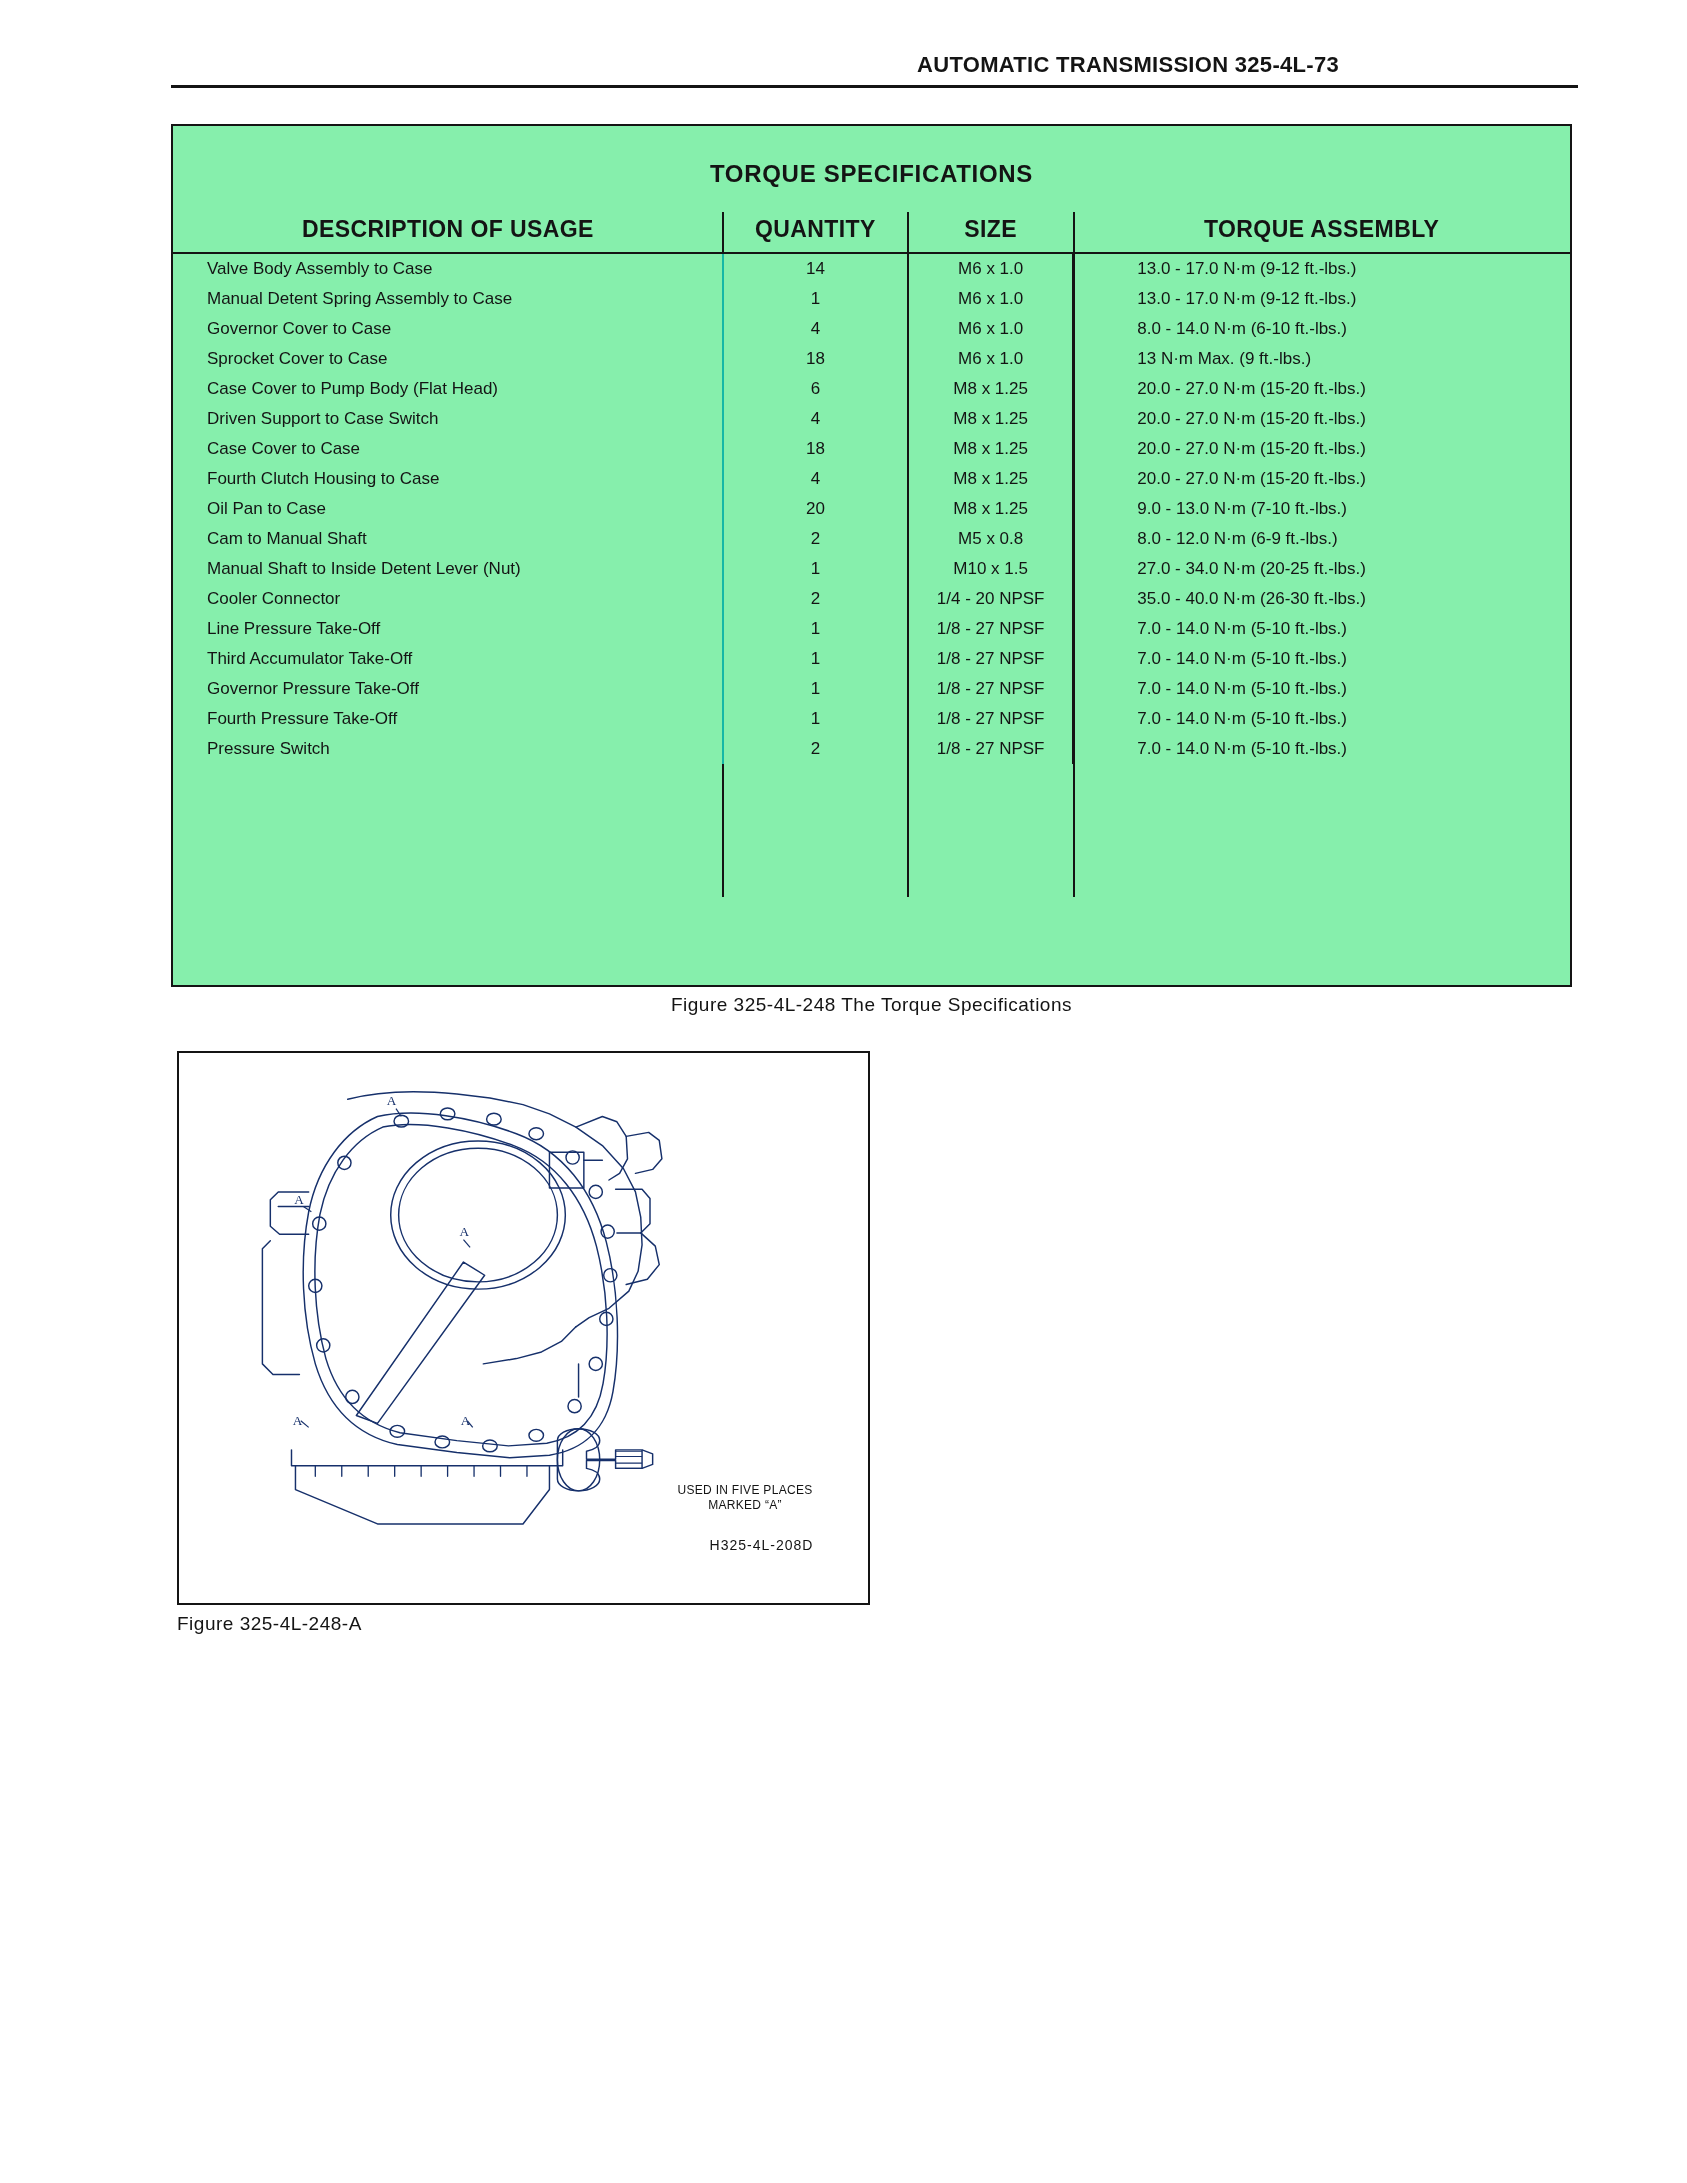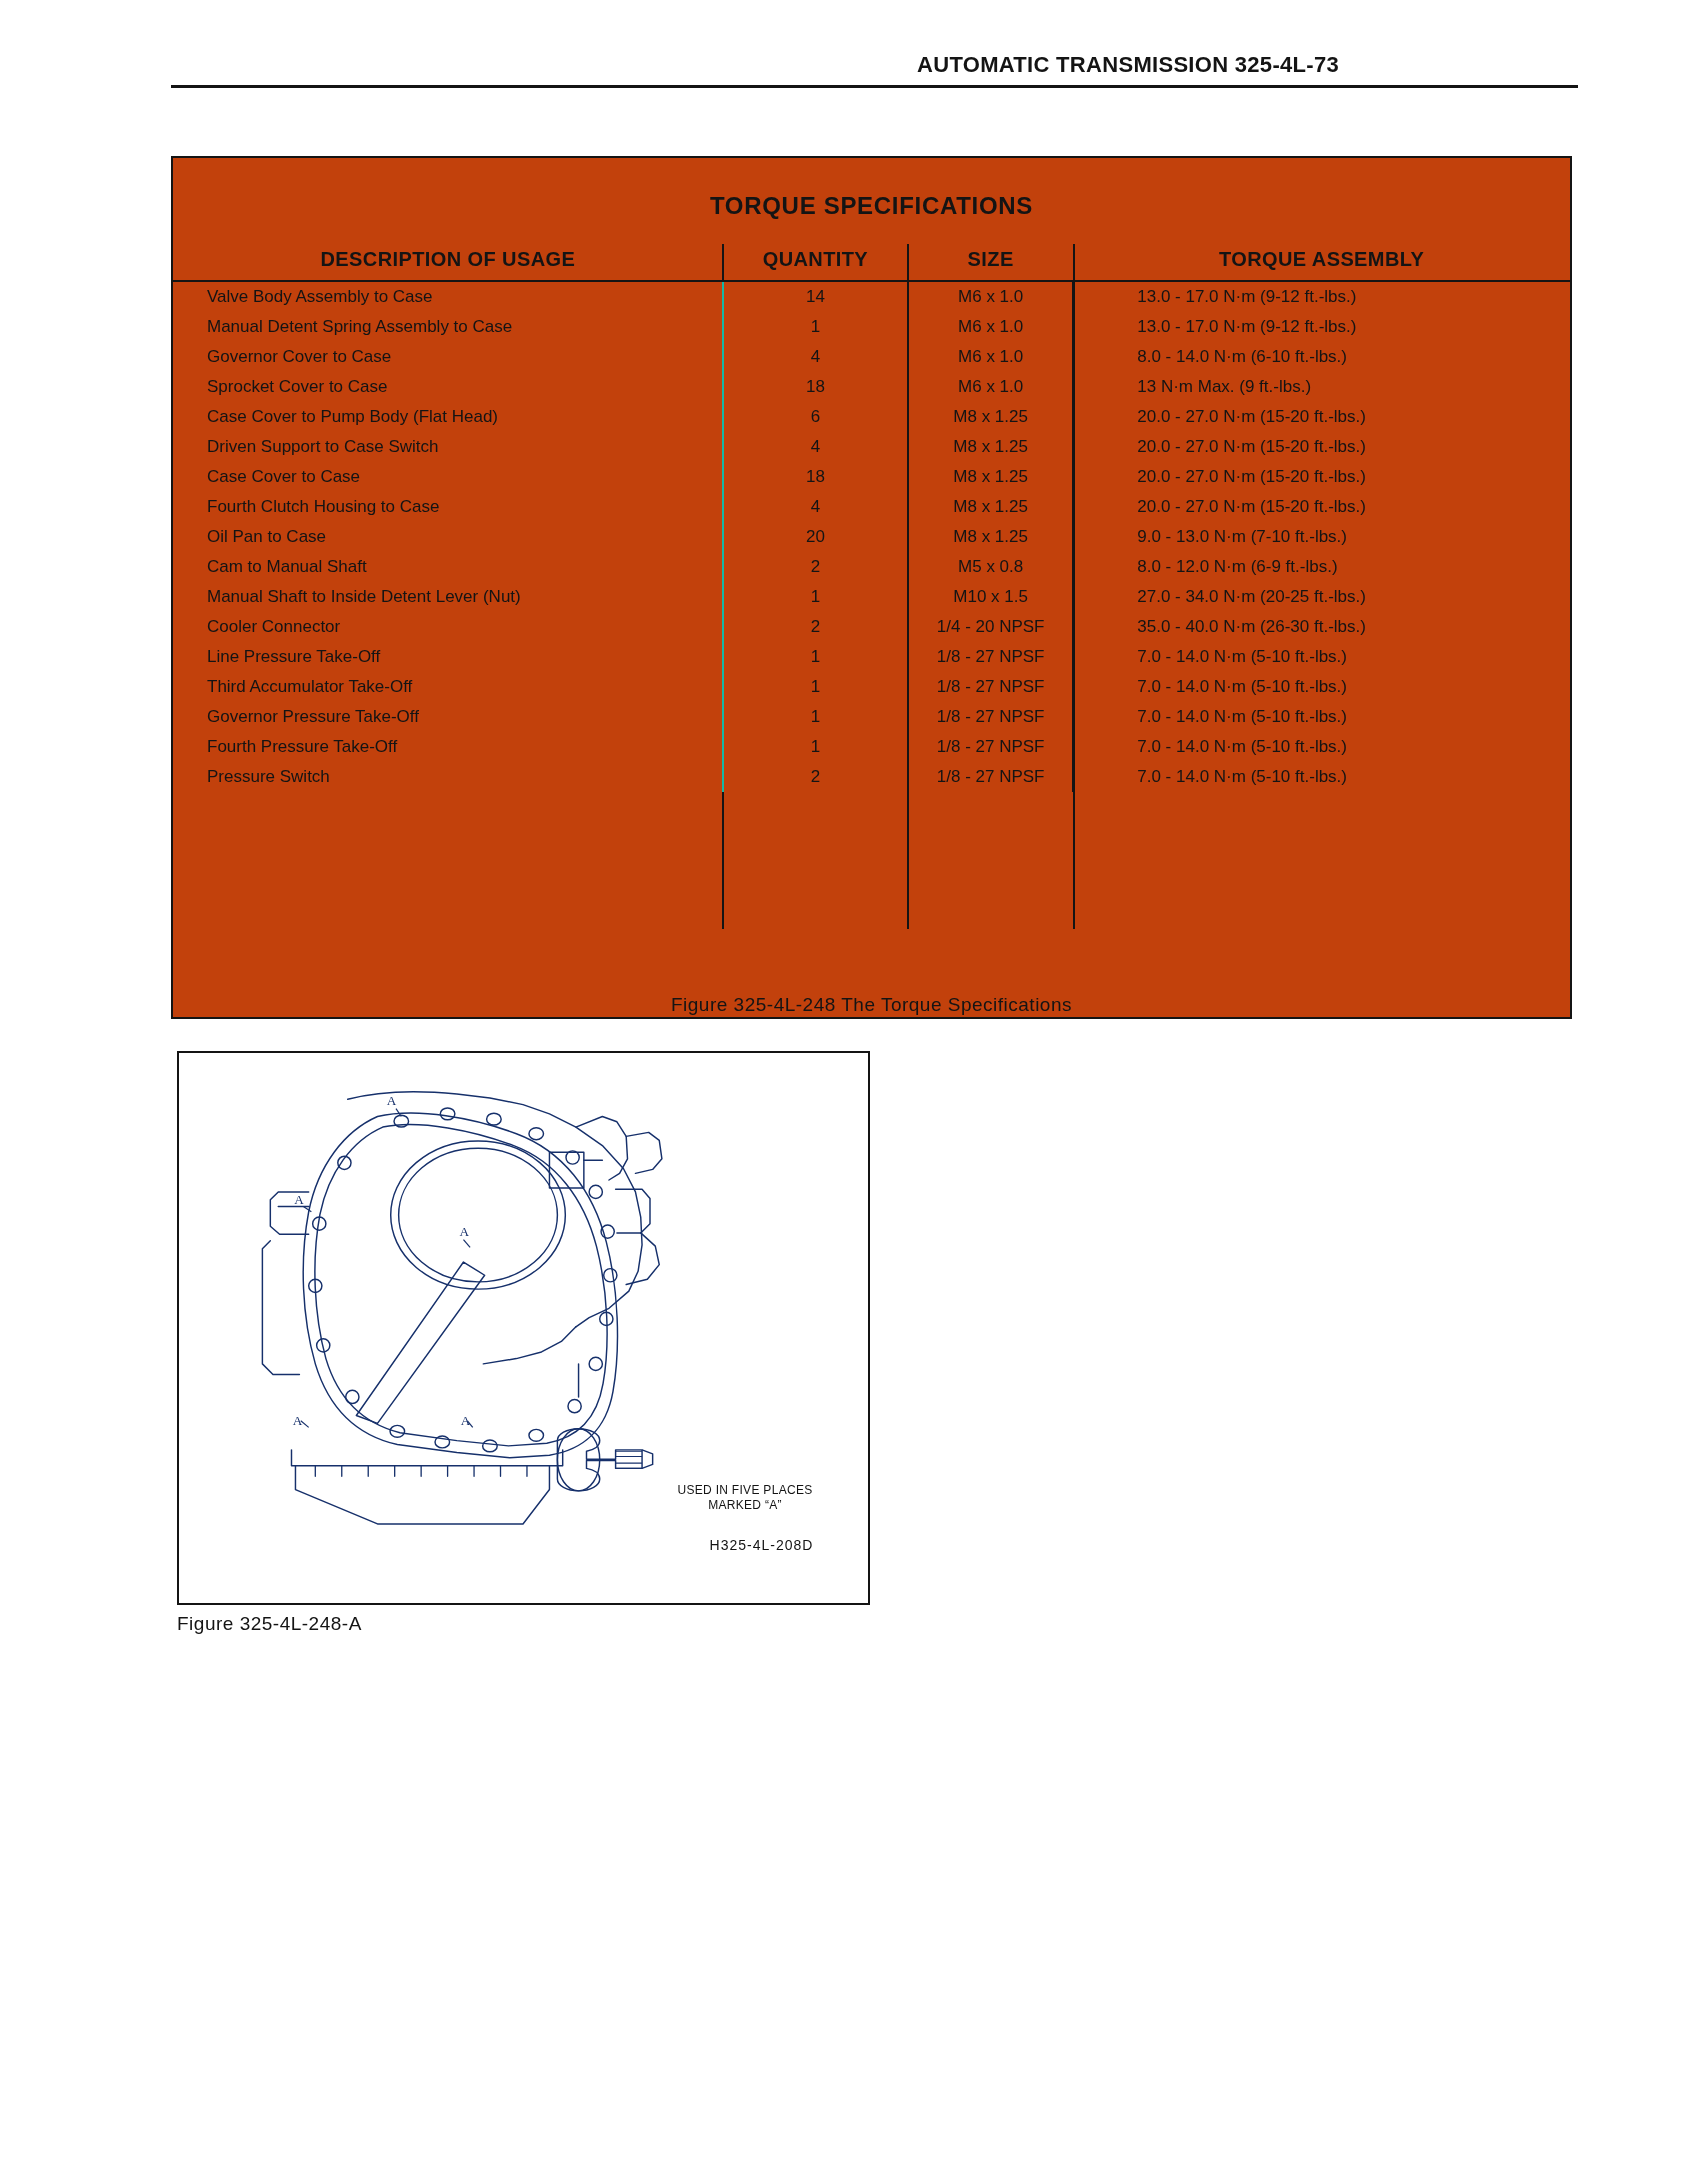--- a/index.html
+++ b/index.html
@@ -42,22 +42,21 @@
 
   
   .spec-box {
     position: absolute;
     top: 124px;
     left: 171px;
     width: 1401px;
     height: 863px;
     border: 2.6px solid #141414;
     box-sizing: border-box;
-    background: #c2410c;
-    margin-top: 32px;
+    background: #86efac;
   }
   .spec-title {
     text-align: center;
     font-size: 24px;
     font-weight: bold;
     letter-spacing: 0.7px;
     margin-top: 34px;
   }
 
   .spec-table {
@@ -67,21 +66,21 @@
     width: 100%;
     border-collapse: collapse;
     table-layout: fixed;
   }
   .spec-table col.c-desc { width: 549px; }
   .spec-table col.c-qty  { width: 185px; }
   .spec-table col.c-size { width: 165px; }
   .spec-table col.c-torq { width: 496px; }
 
   .spec-table thead th {
-    font-size: 20px;
+    font-size: 23px;
     font-weight: bold;
     letter-spacing: 0.4px;
     padding: 4px 0 9.3px 0;
     border-bottom: 2.6px solid #141414;
     text-align: center;
     vertical-align: bottom;
   }
   .spec-table thead th.th-desc { padding-left: 0; }
 
   .spec-table tbody td {

